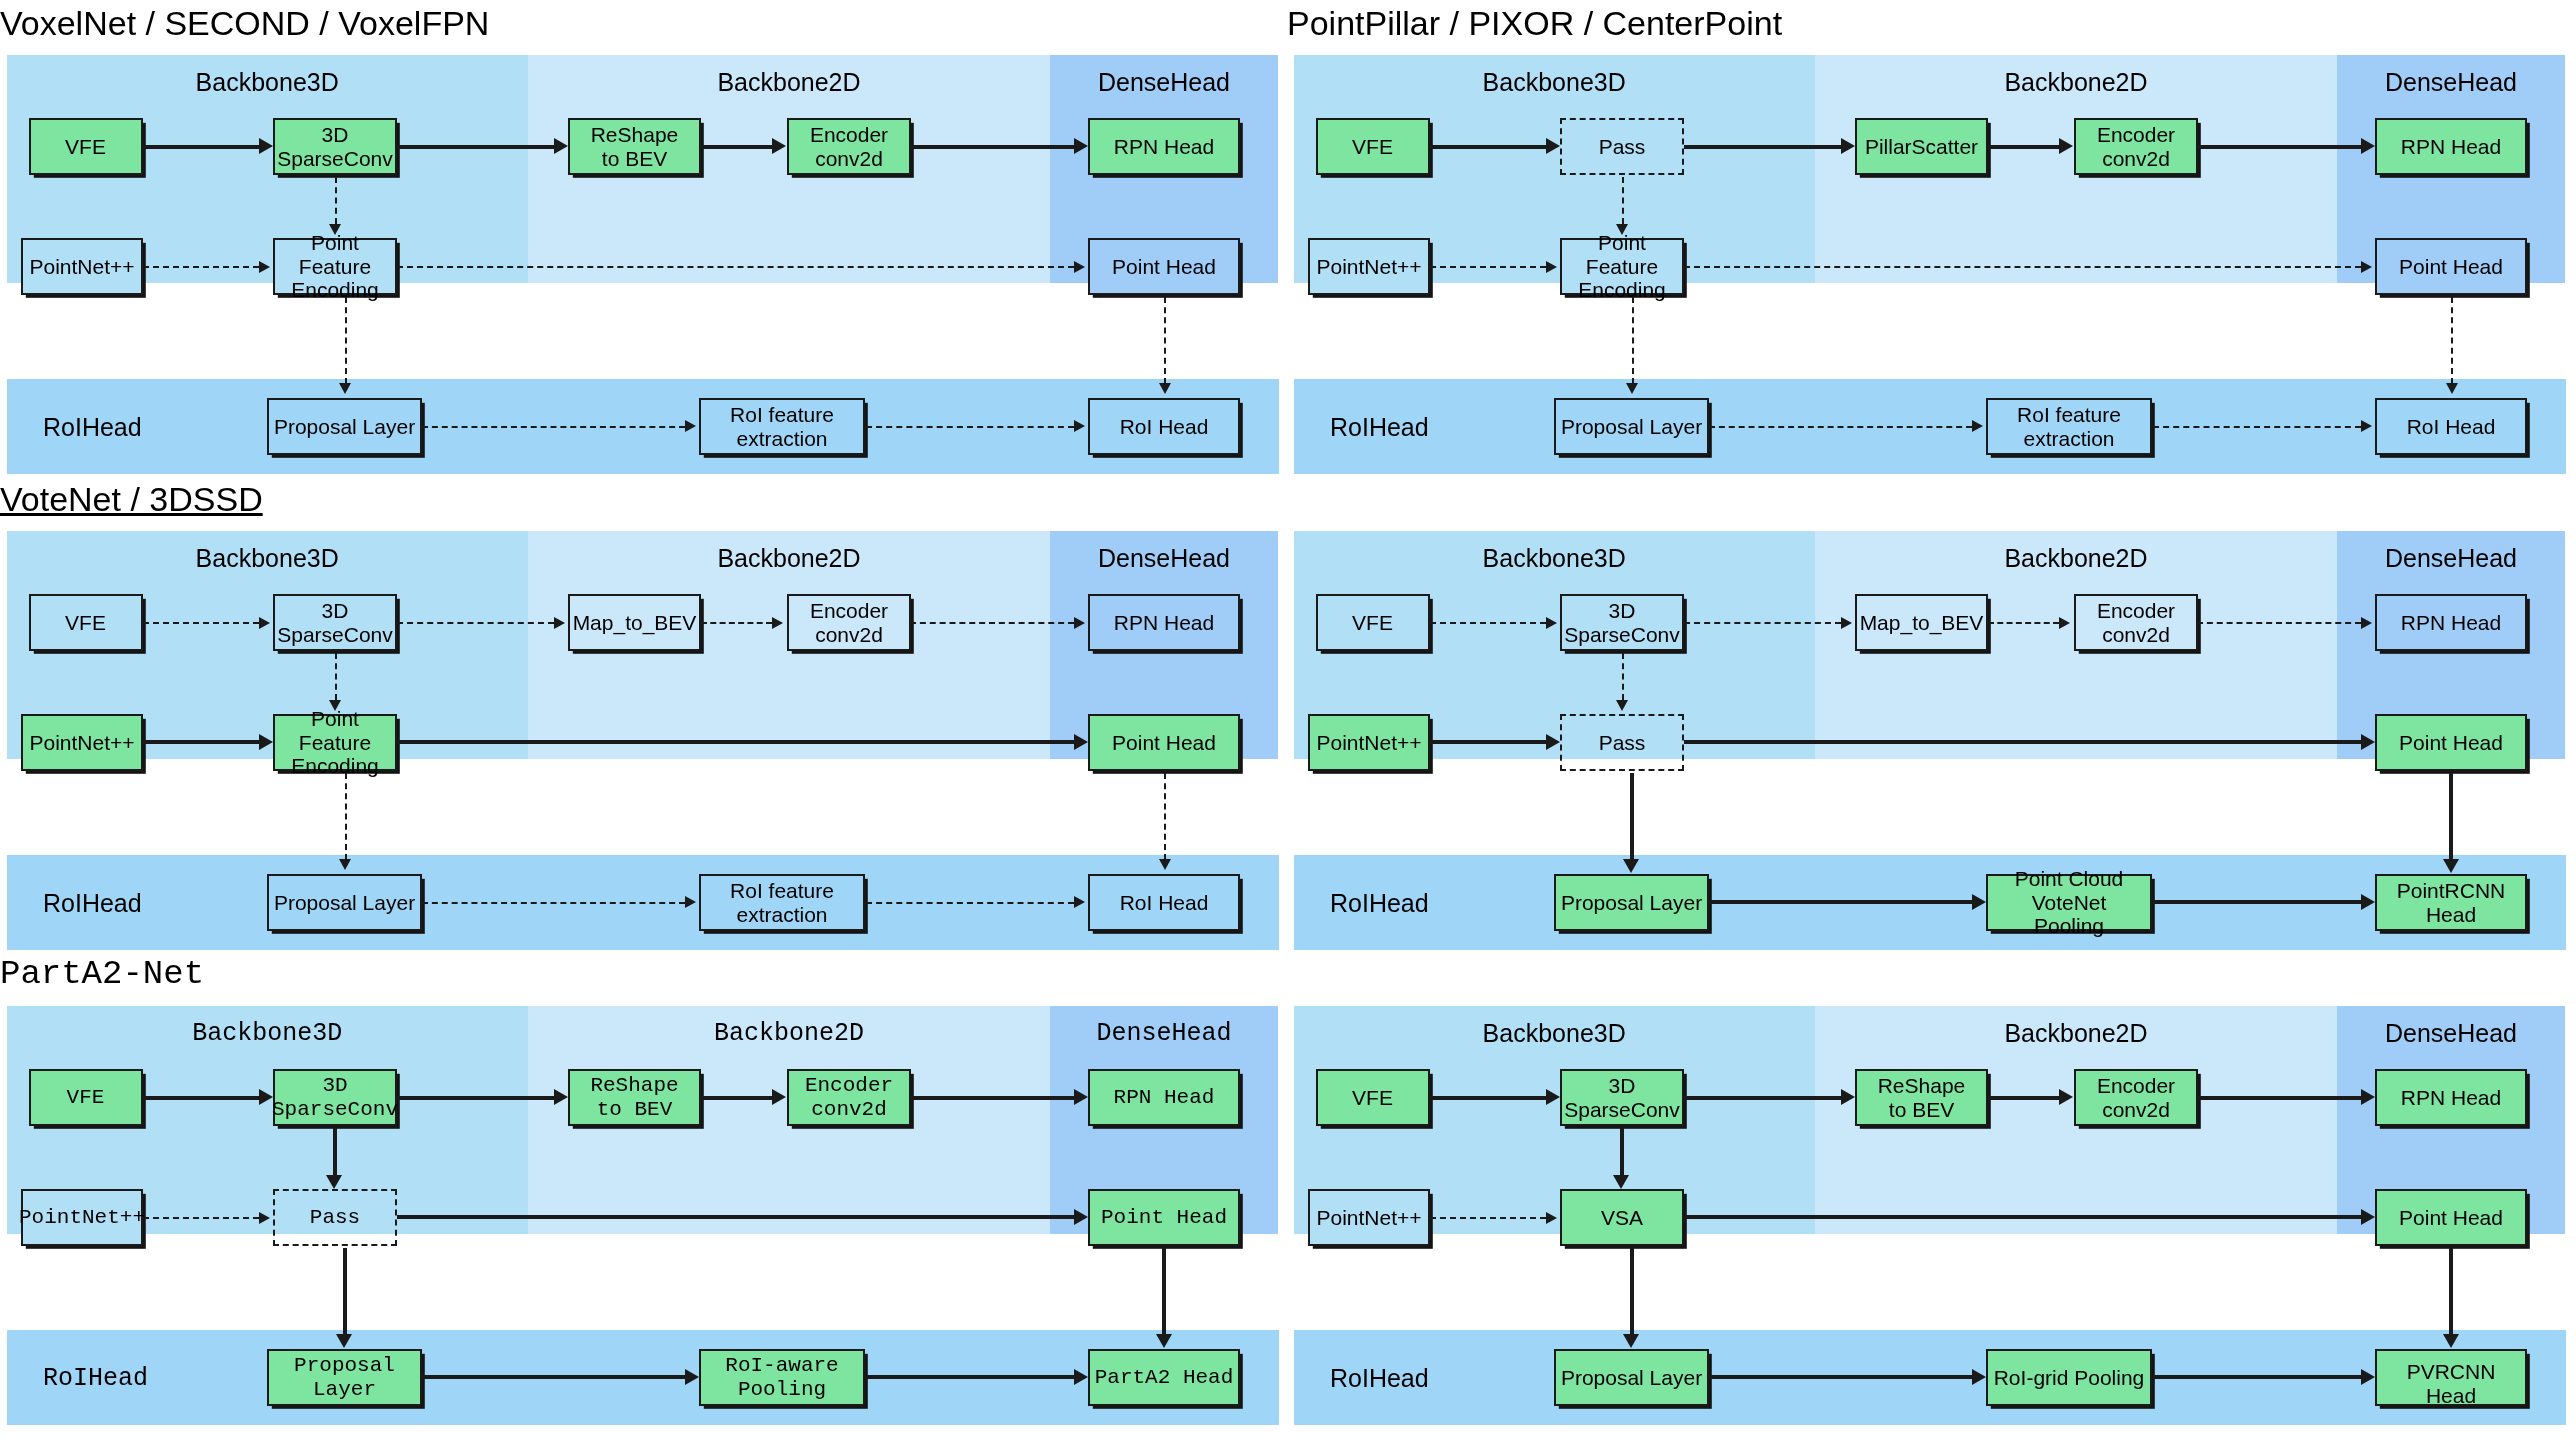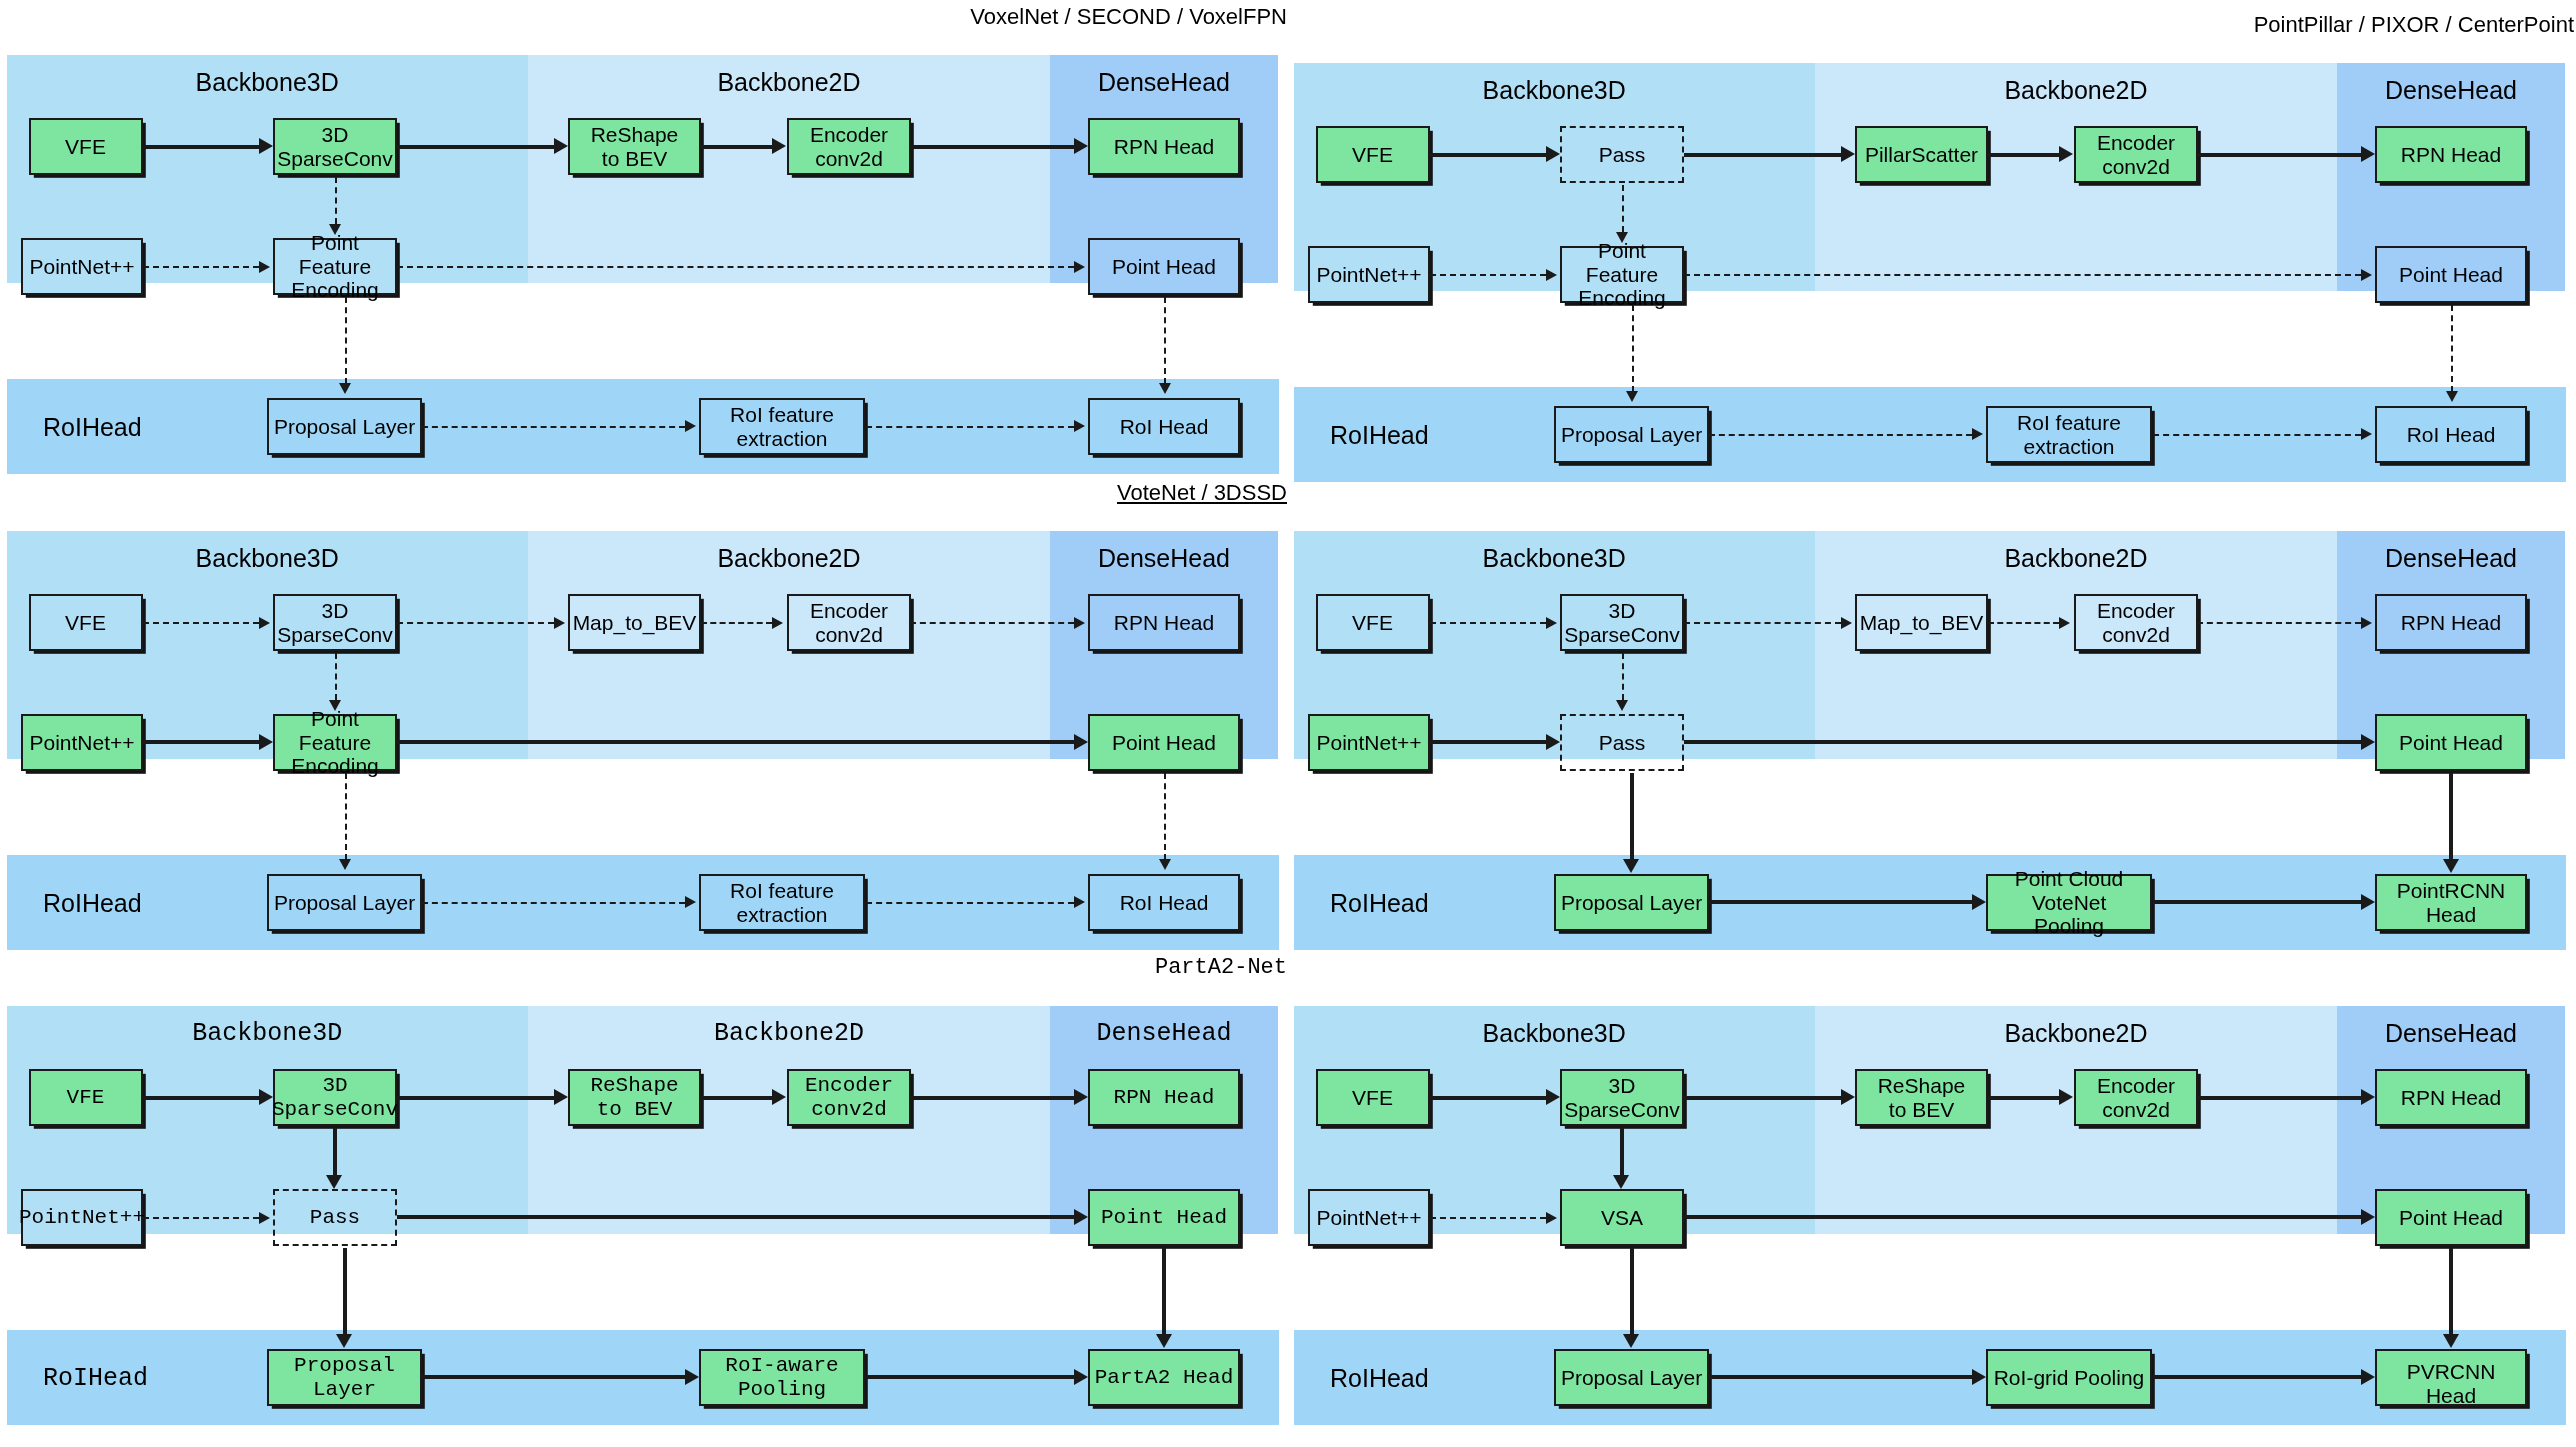--- a/index.html
+++ b/index.html
@@ -1,20 +1,20 @@
 <!DOCTYPE html>
 <html style="font-size:15px"><head>
 <meta charset="utf-8">
 <style>
   html,body{margin:0;padding:0;background:#ffffff;}
   body{width:2576px;height:1448px;font-family:"Liberation Sans",sans-serif;-webkit-font-smoothing:antialiased;}
   #root{position:relative;width:2576px;height:1448px;overflow:hidden;background:#fff;}
 
   .panel{position:absolute;}
-  .ptitle{position:absolute;width:100%;text-align:right;font-size:22px;color:#000;font-weight:400;letter-spacing:0px;}
+  .ptitle{position:absolute;width:100%;text-align:left;font-size:34px;color:#000;font-weight:400;letter-spacing:0px;}
 
   
   .zone{position:absolute;}
   .z3d{background:#b1dff6;}
   .z2d{background:#cbe8fb;}
   .zdense{background:#9fcdf8;}
   .zroi{background:#9fd6f7;}
 
   .zlabel{position:absolute;font-size:25px;color:#000;text-align:center;white-space:nowrap;}
   .roilabel{position:absolute;font-size:25px;color:#000;white-space:nowrap;}
@@ -110,21 +110,21 @@
       <div class="ar rs" style="left:1074px;top:261px;"></div>
       <div class="dv" style="left:345px;top:297px;height:87px;"></div>
       <div class="ar ds" style="left:339px;top:383px;"></div>
       <div class="dv" style="left:1164px;top:297px;height:87px;"></div>
       <div class="ar ds" style="left:1159px;top:383px;"></div>
       <div class="dh" style="left:422px;top:426px;width:263px;"></div>
       <div class="ar rs" style="left:685px;top:420px;"></div>
       <div class="dh" style="left:866px;top:426px;width:208px;"></div>
       <div class="ar rs" style="left:1074px;top:420px;"></div>
     </div>
-    <div class="panel" style="left:1287px;top:8px;width:1287px;height:476px;">
+    <div class="panel" style="left:1287px;top:0px;width:1287px;height:476px;">
       <div class="ptitle" style="top:3.8px;left:0;">PointPillar / PIXOR / CenterPoint</div>
       <div class="zone z3d" style="left:6.7px;top:55px;width:521px;height:228px;"></div>
       <div class="zone z2d" style="left:528px;top:55px;width:522px;height:228px;"></div>
       <div class="zone zdense" style="left:1050px;top:55px;width:228px;height:228px;"></div>
       <div class="zone zroi" style="left:6.7px;top:379px;width:1272px;height:95px;"></div>
       <div class="zlabel" style="left:6.7px;top:68px;width:521px;">Backbone3D</div>
       <div class="zlabel" style="left:528px;top:68px;width:522px;">Backbone2D</div>
       <div class="zlabel" style="left:1050px;top:68px;width:228px;">DenseHead</div>
       <div class="roilabel" style="left:43px;top:413px;">RoIHead</div>
       <div class="box green" style="left:28.5px;top:118px;width:114px;height:57px;">

